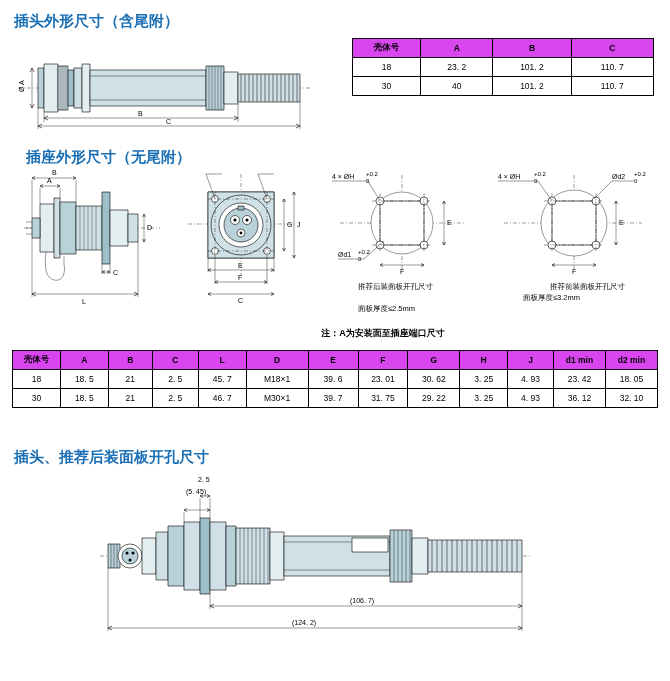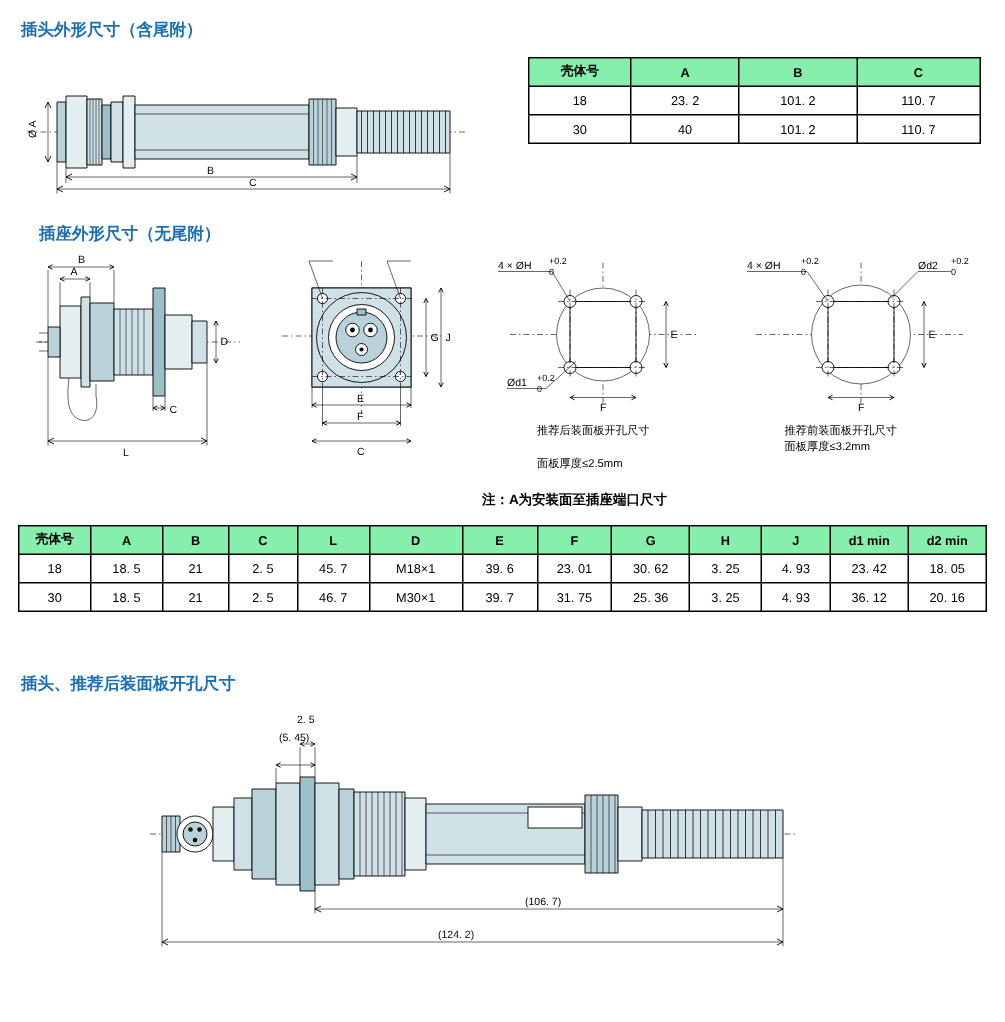--- a/index.html
+++ b/index.html
@@ -8,21 +8,21 @@
     background:#ffffff;
     font-family:"Liberation Sans", sans-serif;
     font-size:9px;
     color:#000000;
     position:relative;
     overflow:hidden;
   }
   .sec-title{
     color:#1b6fb5;
     font-weight:bold;
-    font-size:11px;
+    font-size:15px;
     position:absolute;
     white-space:nowrap;
     font-family:Liberation Serif, serif;
   }
   .panel{position:absolute;}
   svg{display:block;}
   table.t{
     border-collapse:collapse;
     position:absolute;
     font-size:8.5px;
@@ -30,21 +30,21 @@
   }
   table.t th, table.t td{
     border:1px solid #000;
     padding:0;
     height:18px;
     text-align:center;
     vertical-align:middle;
     font-weight:normal;
   }
   table.t th{
-    background:#86efac;
+    background:#d946ef;
     font-weight:bold;
   }
   .note{
     position:absolute;
     font-weight:bold;
     font-size:9px;
     text-align:center;
     width:100%;
   }
   .cap{
@@ -359,21 +359,21 @@
 
   <line class="lnthin" x1="134" y1="36" x2="134" y2="80"></line>
   <path class="ln" d="M134 36 L132.5 39 M134 36 L135.5 39 M134 80 L132.5 77 M134 80 L135.5 77"></path>
   <text class="dimtxt" x="137" y="60">E</text>
 
   <line class="lnthin" x1="70" y1="100" x2="114" y2="100"></line>
   <path class="ln" d="M70 100 L73 98.5 M70 100 L73 101.5 M114 100 L111 98.5 M114 100 L111 101.5"></path>
   <text class="dimtxt" x="90" y="109">F</text>
 </svg>
 </div>
-<div class="cap" style="left:523px;top:282px;">推荐前装面板开孔尺寸</div>
+<div class="cap" style="left:550px;top:282px;">推荐前装面板开孔尺寸</div>
 <div class="cap" style="left:523px;top:293px;">面板厚度≤3.2mm</div>
 
 <div class="note" style="left:0;top:327px;padding-left:48px;">注：A为安装面至插座端口尺寸</div>
 
 <table class="t" style="left:12px;top:350px;width:646px;">
   <thead>
     <tr>
       <th style="width:48px;">壳体号</th>
       <th style="width:48px;">A</th>
       <th style="width:44px;">B</th>
@@ -407,25 +407,25 @@
     </tr>
     <tr>
       <td>30</td>
       <td>18. 5</td>
       <td>21</td>
       <td>2. 5</td>
       <td>46. 7</td>
       <td>M30×1</td>
       <td>39. 7</td>
       <td>31. 75</td>
-      <td>25. 36</td>
+      <td>29. 22</td>
       <td>3. 25</td>
       <td>4. 93</td>
       <td>36. 12</td>
-      <td>20. 16</td>
+      <td>32. 10</td>
     </tr>
   </tbody>
 </table>
 
 <div class="sec-title" style="left:14px;top:448px;">插头、推荐后装面板开孔尺寸</div>
 
 <div class="panel" style="left:60px;top:470px;width:560px;height:200px;">
 <svg width="560" height="200" viewBox="0 0 560 200">
 
   <line class="dash" x1="40" y1="86" x2="470" y2="86"></line>

